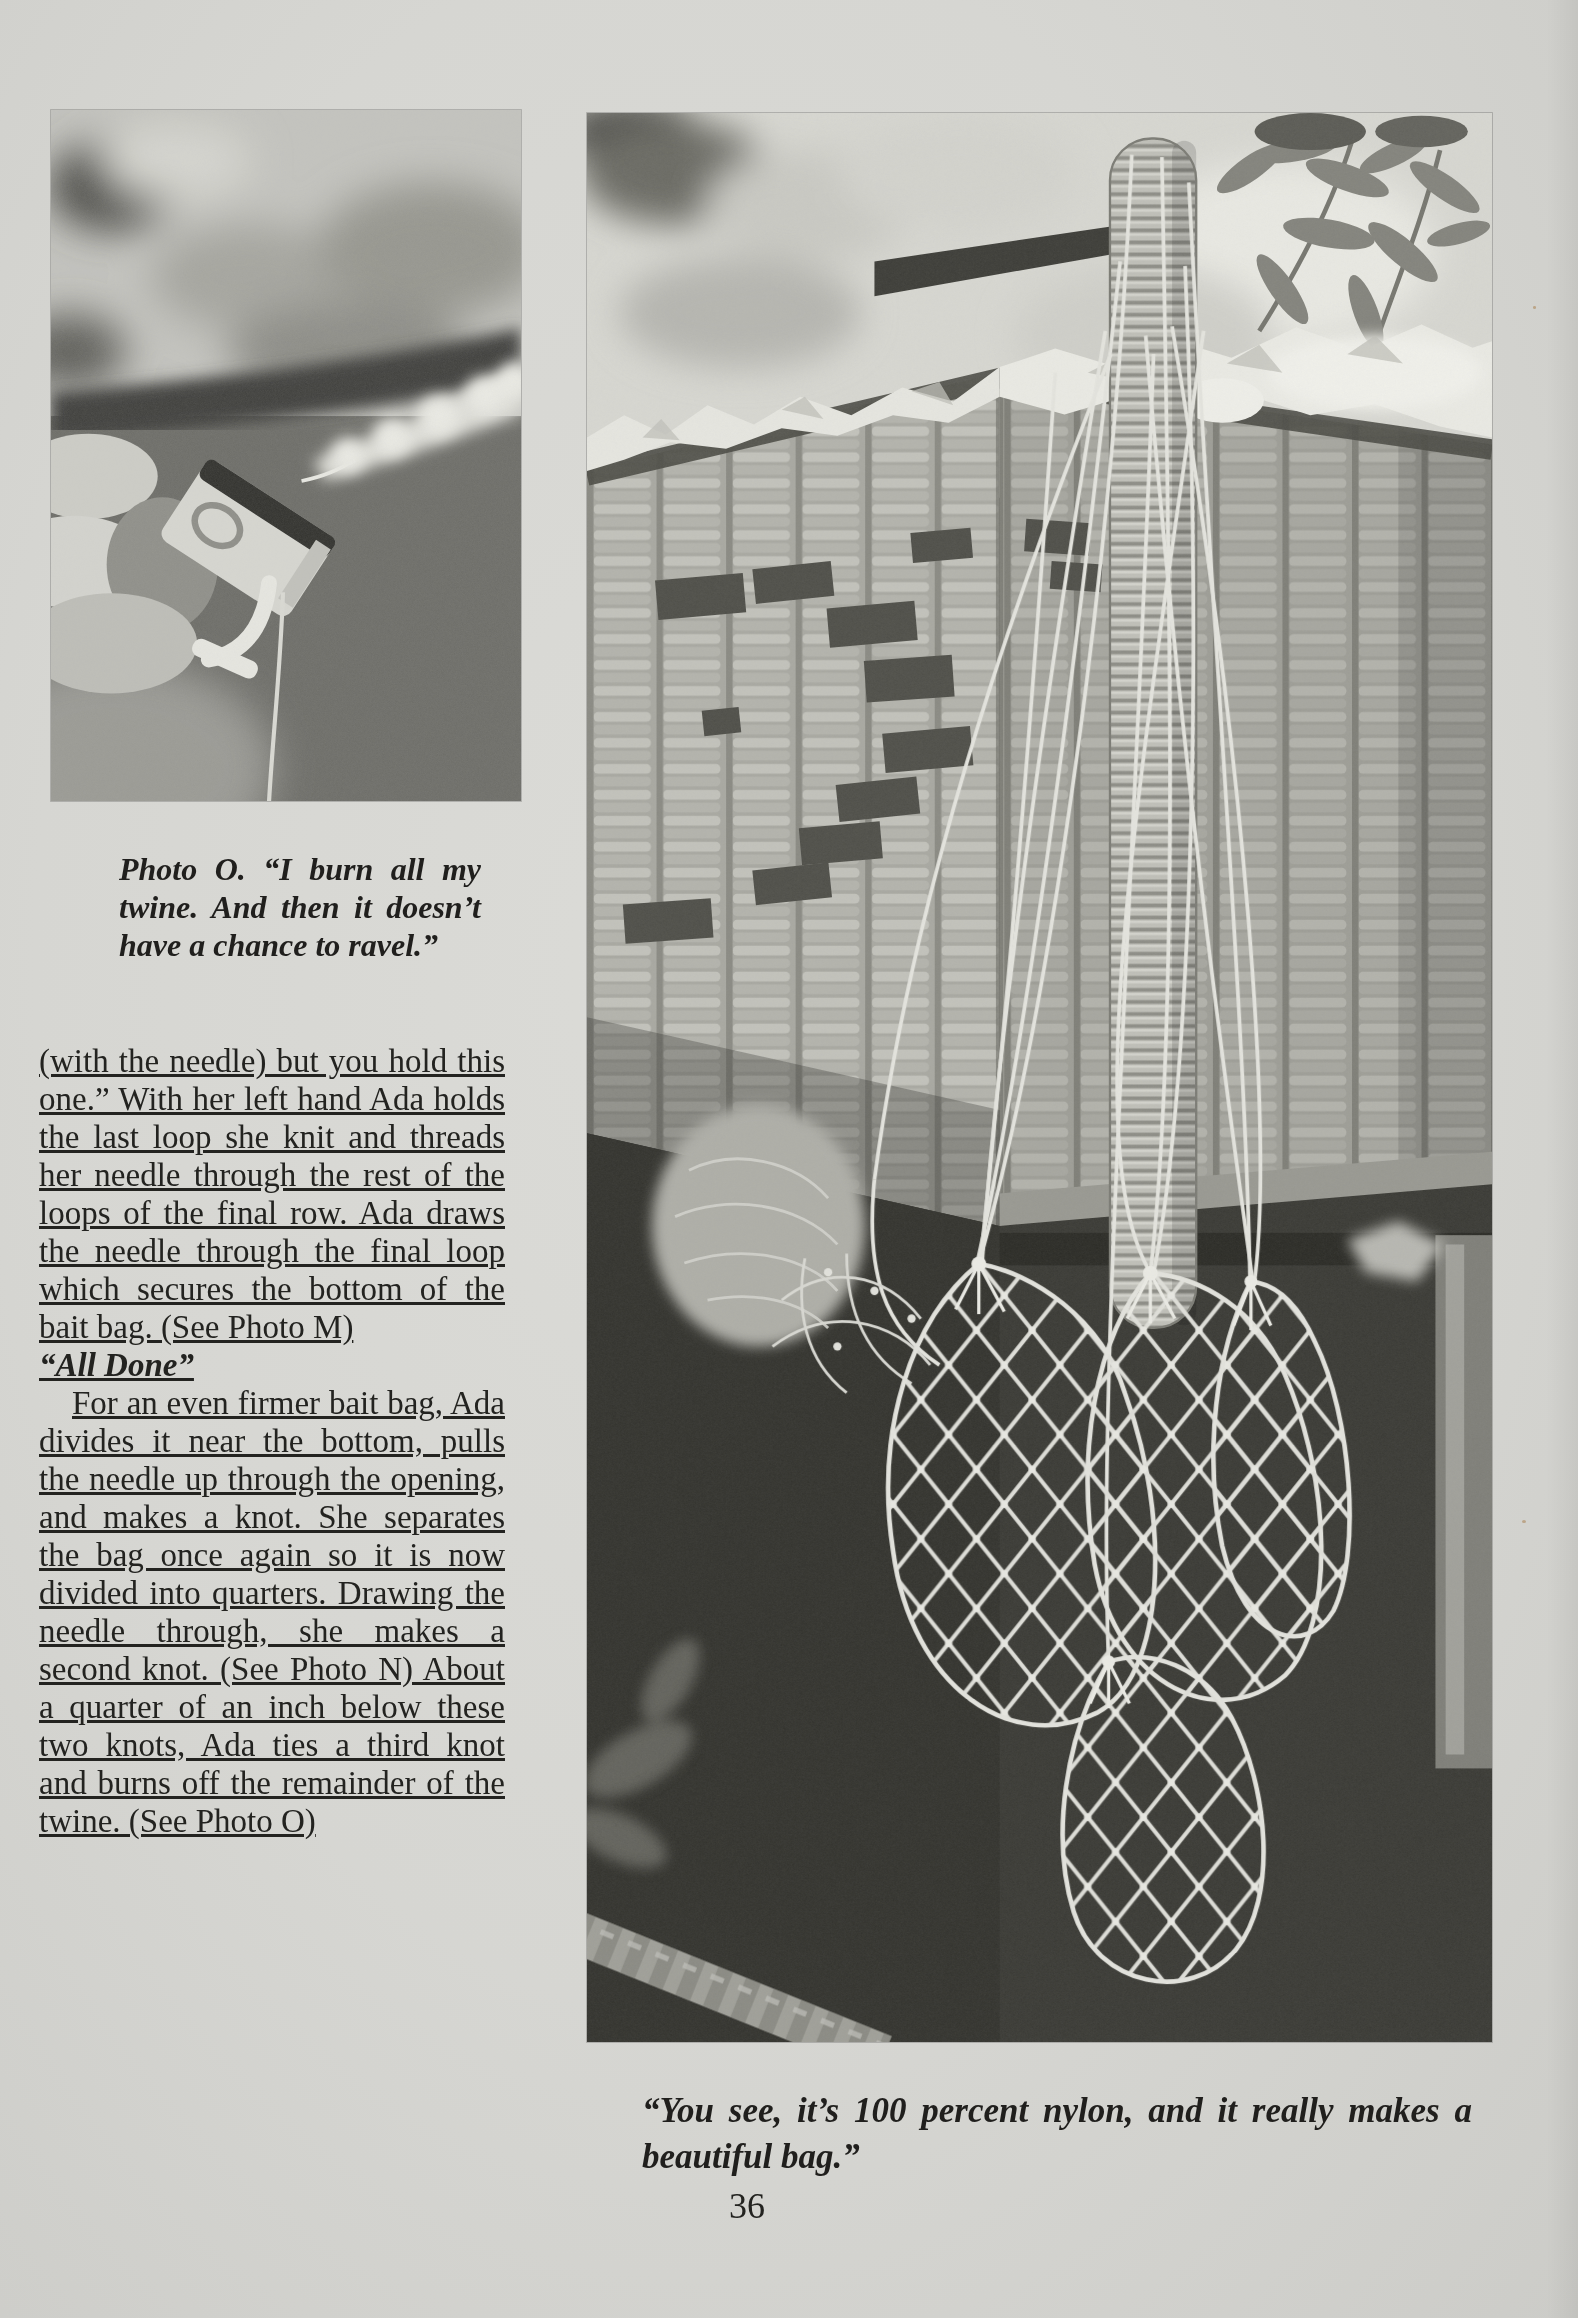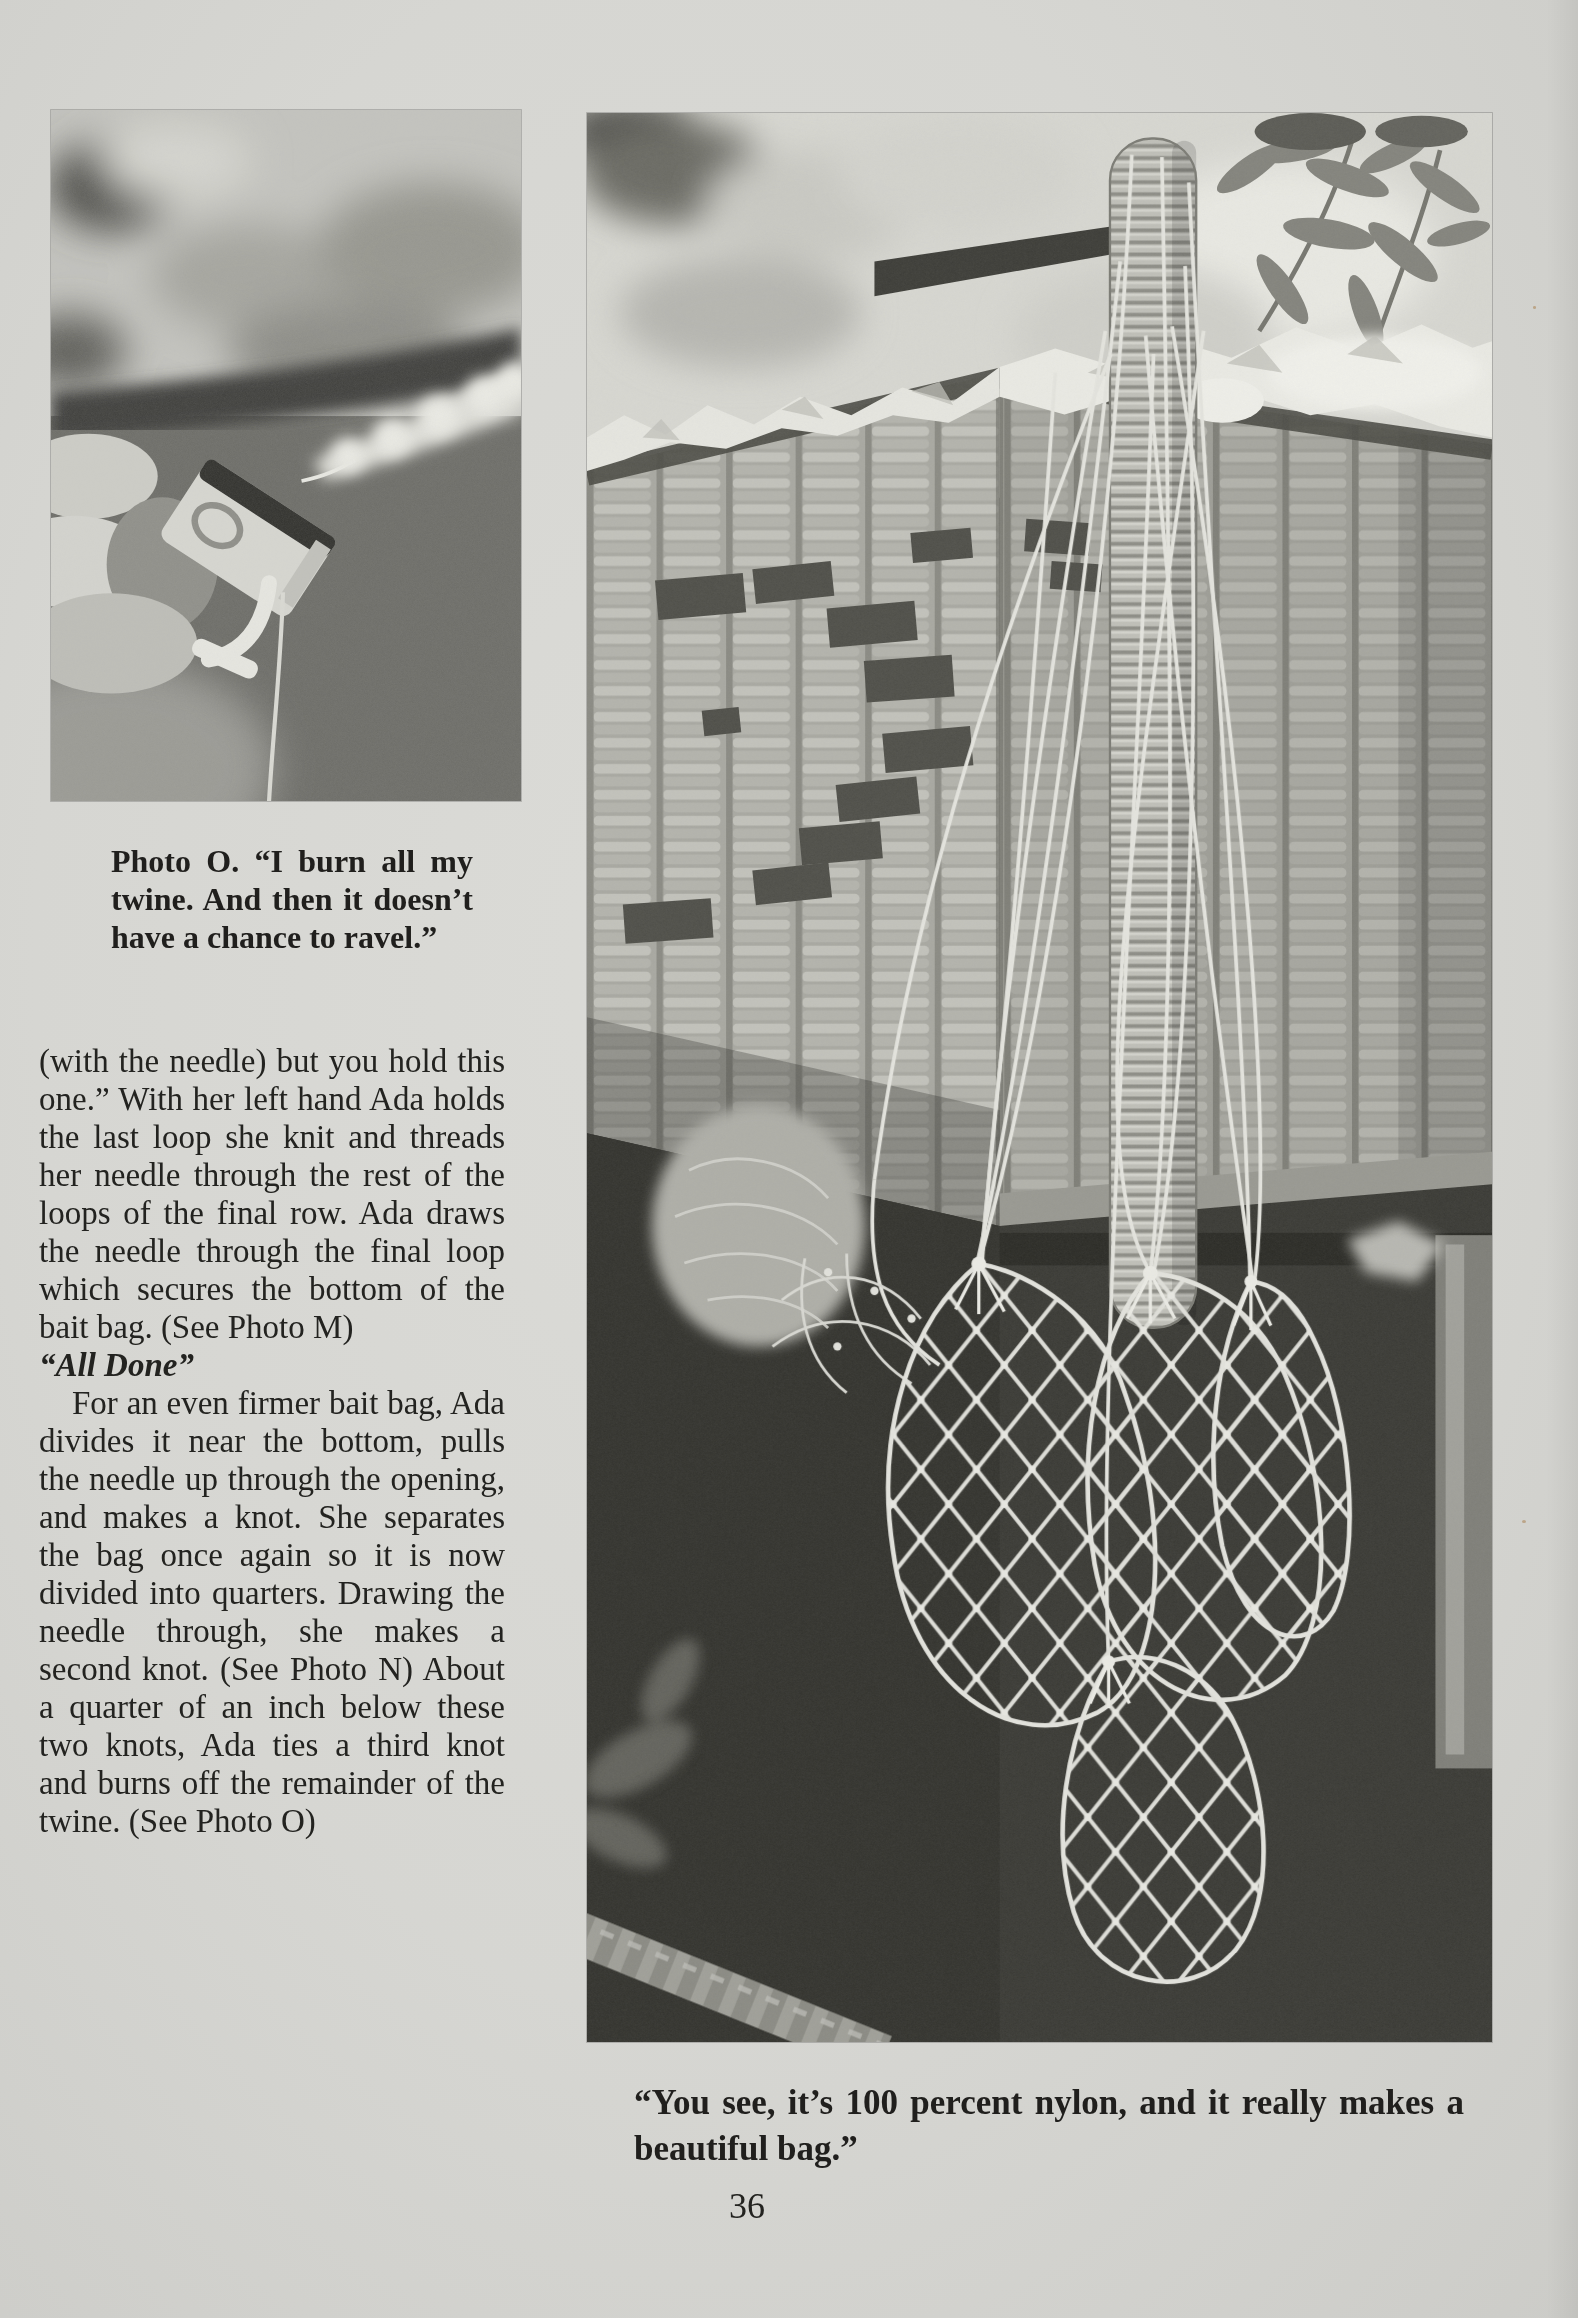--- a/index.html
+++ b/index.html
@@ -14,28 +14,28 @@
   }
   .page::after{ 
     content:"";position:absolute;top:0;right:0;width:32px;height:100%;
     background:linear-gradient(to right, rgba(0,0,0,0), rgba(0,0,0,0.05));
   }
   figure.photo{margin:0;position:absolute;box-shadow:0 0 0 0.9px rgba(40,40,36,.25);}
   figure.photo svg{display:block;width:100%;height:100%;}
   .photo-small{left:51px;top:110px;width:470px;height:691px;}
   .photo-large{left:587px;top:113px;width:905px;height:1929px;}
   .caption{
-    position:absolute;font-weight:bold;color:#201f1d;
-    text-align:justify;margin:8px;
+    position:absolute;font-weight:bold;font-style:italic;color:#201f1d;
+    text-align:justify;margin:16px;
   }
   .caption-small{left:103px;top:834px;width:362px;font-size:32px;line-height:38px;}
   .caption-large{left:626px;top:2072px;width:830px;font-size:35px;line-height:46px;}
   .body-text{
     position:absolute;left:39px;top:1042px;width:466px;
-    font-size:33px;line-height:38px;color:#232320;text-align:justify;
+    font-size:33px;line-height:38px;color:#232320;text-align:justify;text-decoration:underline;
   }
   .body-text p{margin:0;}
   .body-text .indent{text-indent:33px;}
   .body-text h3{
     margin:0;font-size:33px;line-height:38px;text-align:left;
     font-weight:bold;font-style:italic;color:#232320;
   }
   .page-number{
     position:absolute;left:729px;top:2185px;width:79px;
     text-align:left;font-size:36px;color:#232320;

